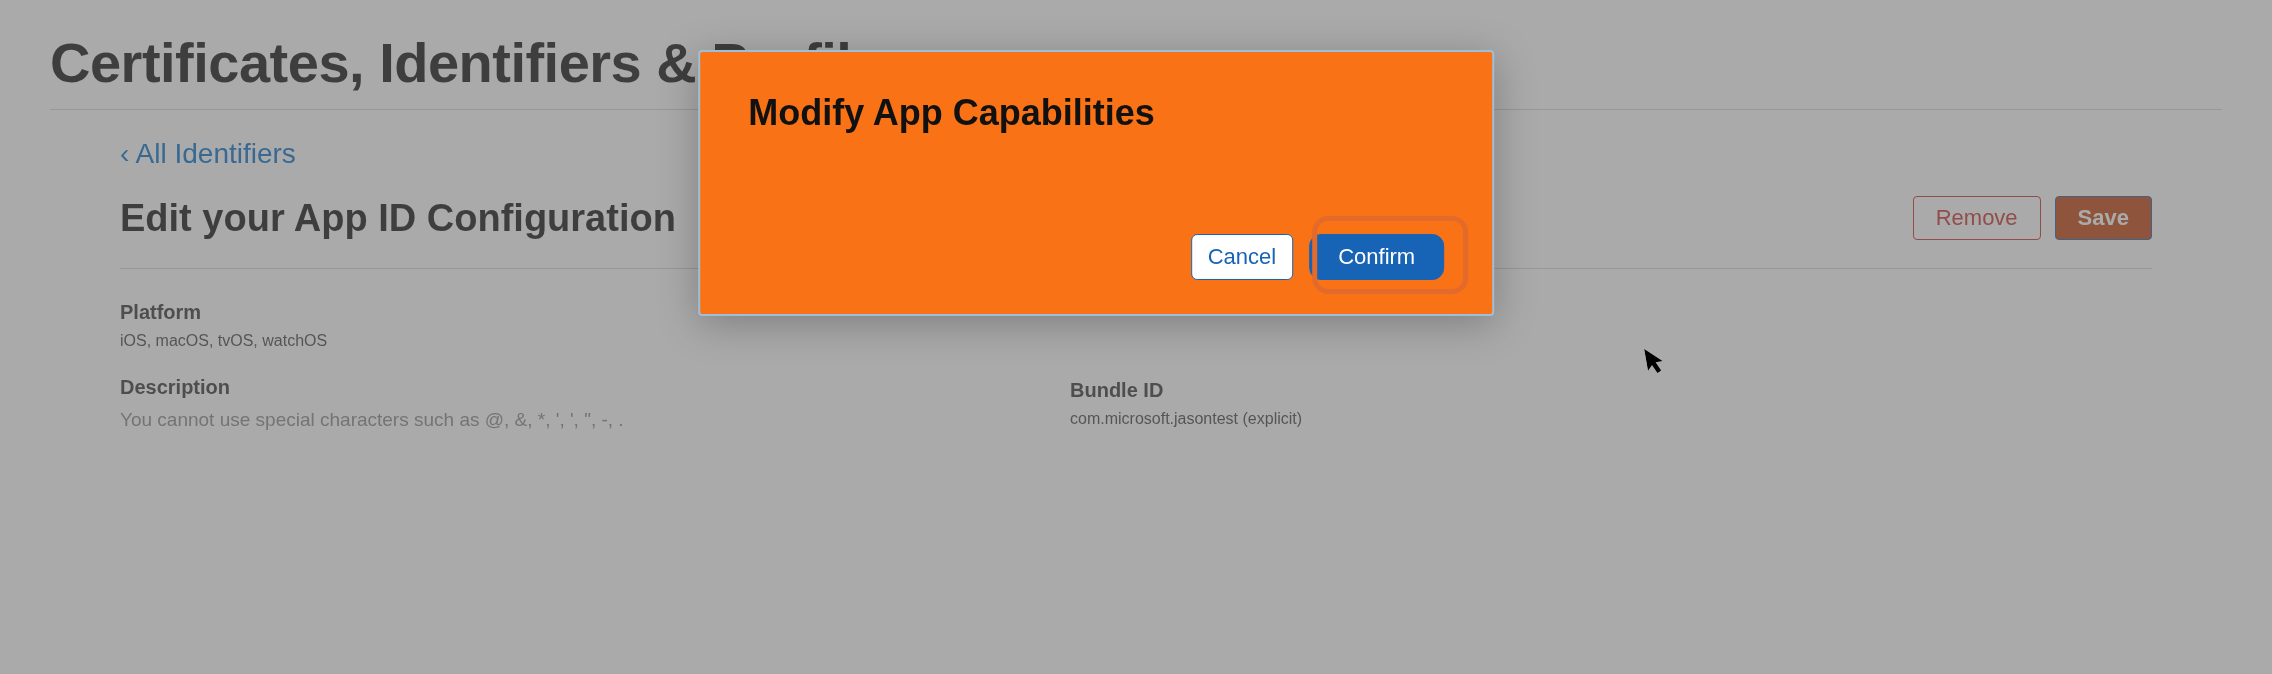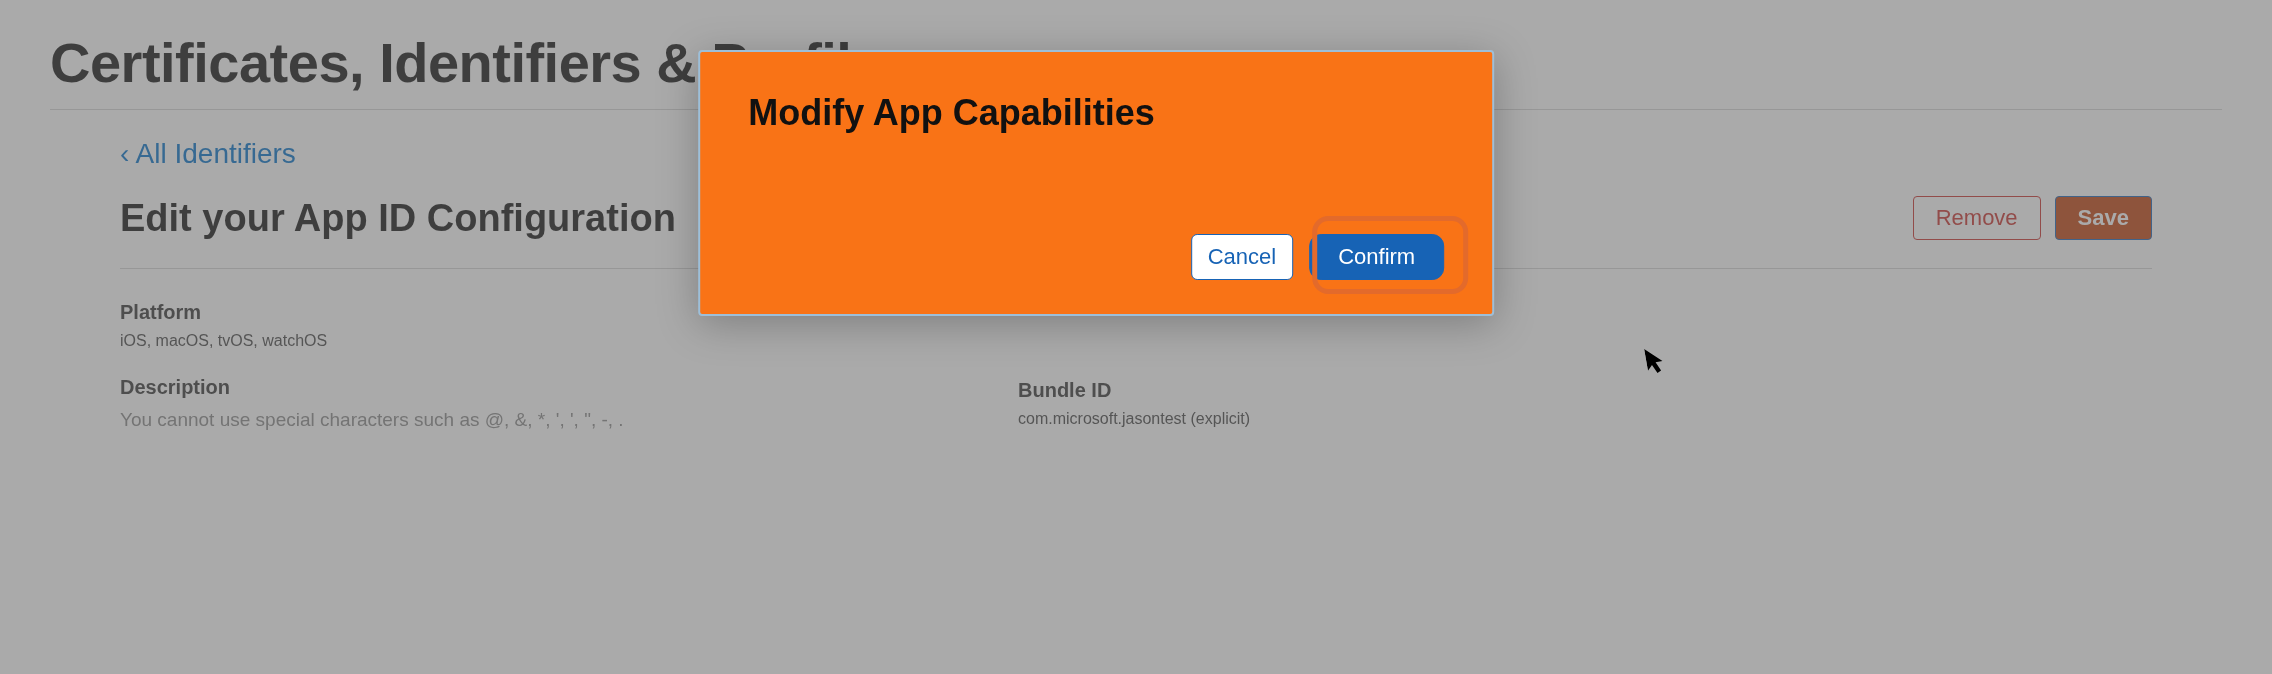--- a/index.html
+++ b/index.html
@@ -76,21 +76,21 @@
     }
     .btn-save {
       background: #c2410c;
       border: 1px solid #1763b5;
       color: #fff;
       font-weight: bold;
     }
     .details {
       padding-top: 32px;
       display: flex;
-      gap: 28px;
+      gap: 80px;
     }
     .details-left {
       flex: 0 0 840px;
     }
     .details-right {
       flex: 1;
       padding-left: 30px;
     }
     .field-label {
       font-size: 20px;

